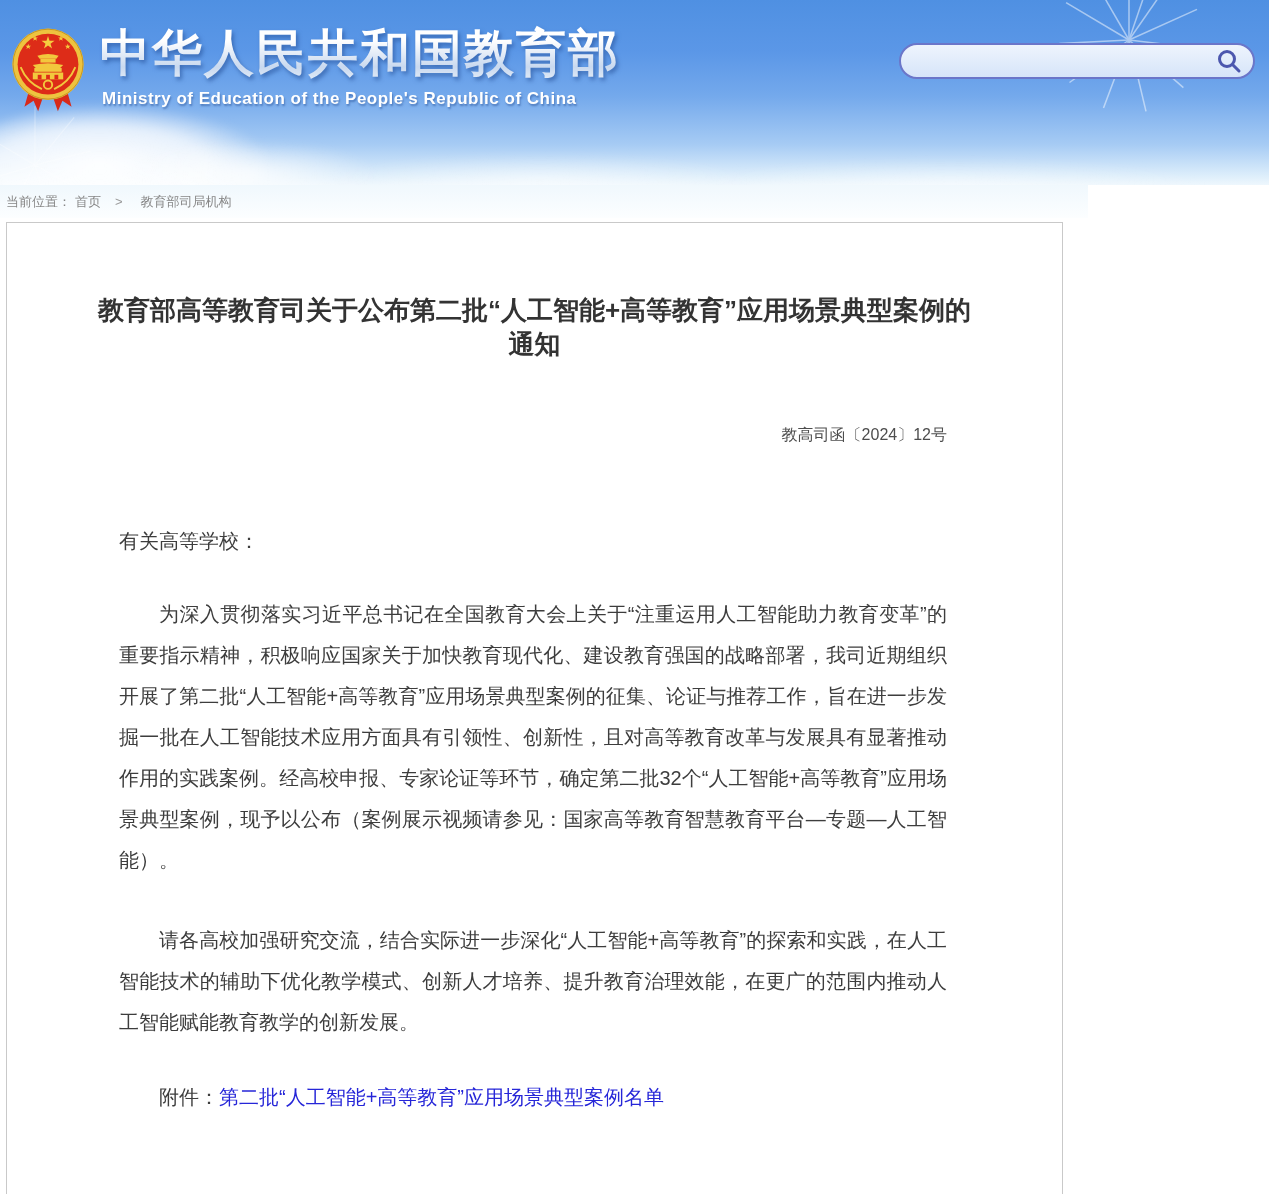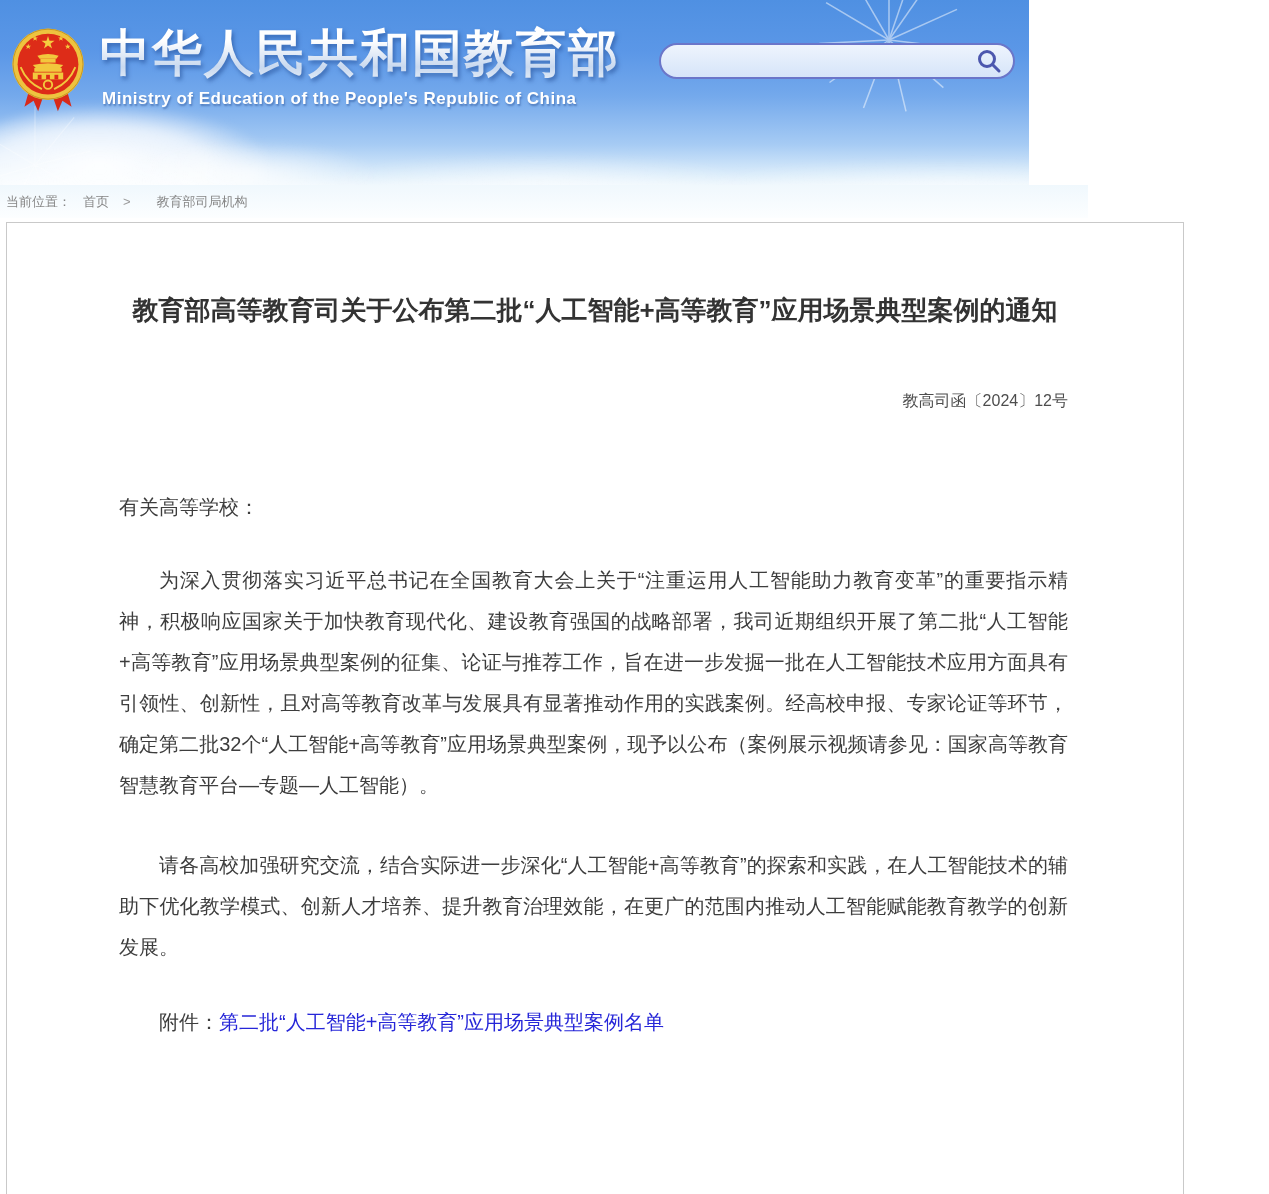--- a/index.html
+++ b/index.html
@@ -3,21 +3,21 @@
 <meta charset="utf-8">
 <style>
   html,body{margin:0;padding:0;}
   body{
     width:1269px;height:1194px;position:relative;overflow:hidden;
     background:#ffffff;
     font-family:"Liberation Sans","DejaVu Sans",sans-serif;
   }
   
   .header{
-    position:absolute;top:0;left:0;width:1029px;height:185px;
+    position:absolute;top:0;left:0;width:1269px;height:185px;
     background:linear-gradient(180deg,#4f90e2 0%,#5b97e7 28%,#74a9ec 52%,#a6cbf4 78%,#ddeefb 95%,#eef7fd 100%);
     overflow:hidden;
   }
   .cloud{position:absolute;border-radius:50%;filter:blur(5px);}
   .cloud.c1{left:-40px;top:105px;width:310px;height:110px;
     background:radial-gradient(ellipse at 45% 55%,rgba(255,255,255,.97) 0%,rgba(255,255,255,.75) 45%,rgba(255,255,255,0) 72%);}
   .cloud.c2{left:120px;top:140px;width:260px;height:70px;
     background:radial-gradient(ellipse at 50% 50%,rgba(255,255,255,.8) 0%,rgba(255,255,255,0) 70%);}
   .cloud.c3{left:330px;top:155px;width:420px;height:55px;
     background:radial-gradient(ellipse at 50% 50%,rgba(255,255,255,.55) 0%,rgba(255,255,255,0) 75%);}
@@ -55,24 +55,24 @@
     width:28px;height:28px;display:flex;align-items:center;justify-content:center;}
   
   .breadcrumb-bar{
     position:absolute;top:185px;left:0;width:1088px;height:33px;
     background:linear-gradient(180deg,#f0f8fd 0%,#fcfeff 100%);
     font-size:13px;color:#878787;display:flex;align-items:center;
     padding-left:6px;box-sizing:border-box;
   }
   .breadcrumb-bar a{color:#878787;text-decoration:none;}
   .crumb-sep{margin:0 14px;color:#9a9a9a;}
-  .crumb-link{margin-left:12px;cursor:pointer;font-family:Liberation Serif, serif;}
+  .crumb-link{margin-left:4px;cursor:pointer;font-family:Liberation Serif, serif;}
   
   .content-box{
-    position:absolute;top:222px;left:6px;width:1178px;height:972px;
+    position:absolute;top:222px;left:6px;width:1057px;height:972px;
     background:#ffffff;border:1px solid #c9c9c9;border-bottom:none;
     box-sizing:border-box;overflow:hidden;
   }
   .doc-title{
     padding-top:70px;margin:0 90px;text-align:center;
     font-size:26px;font-weight:bold;color:#333333;line-height:34px;
   }
   .doc-number{
     margin-top:64px;text-align:right;padding-right:115px;
     font-size:16px;color:#4d4d4d;

